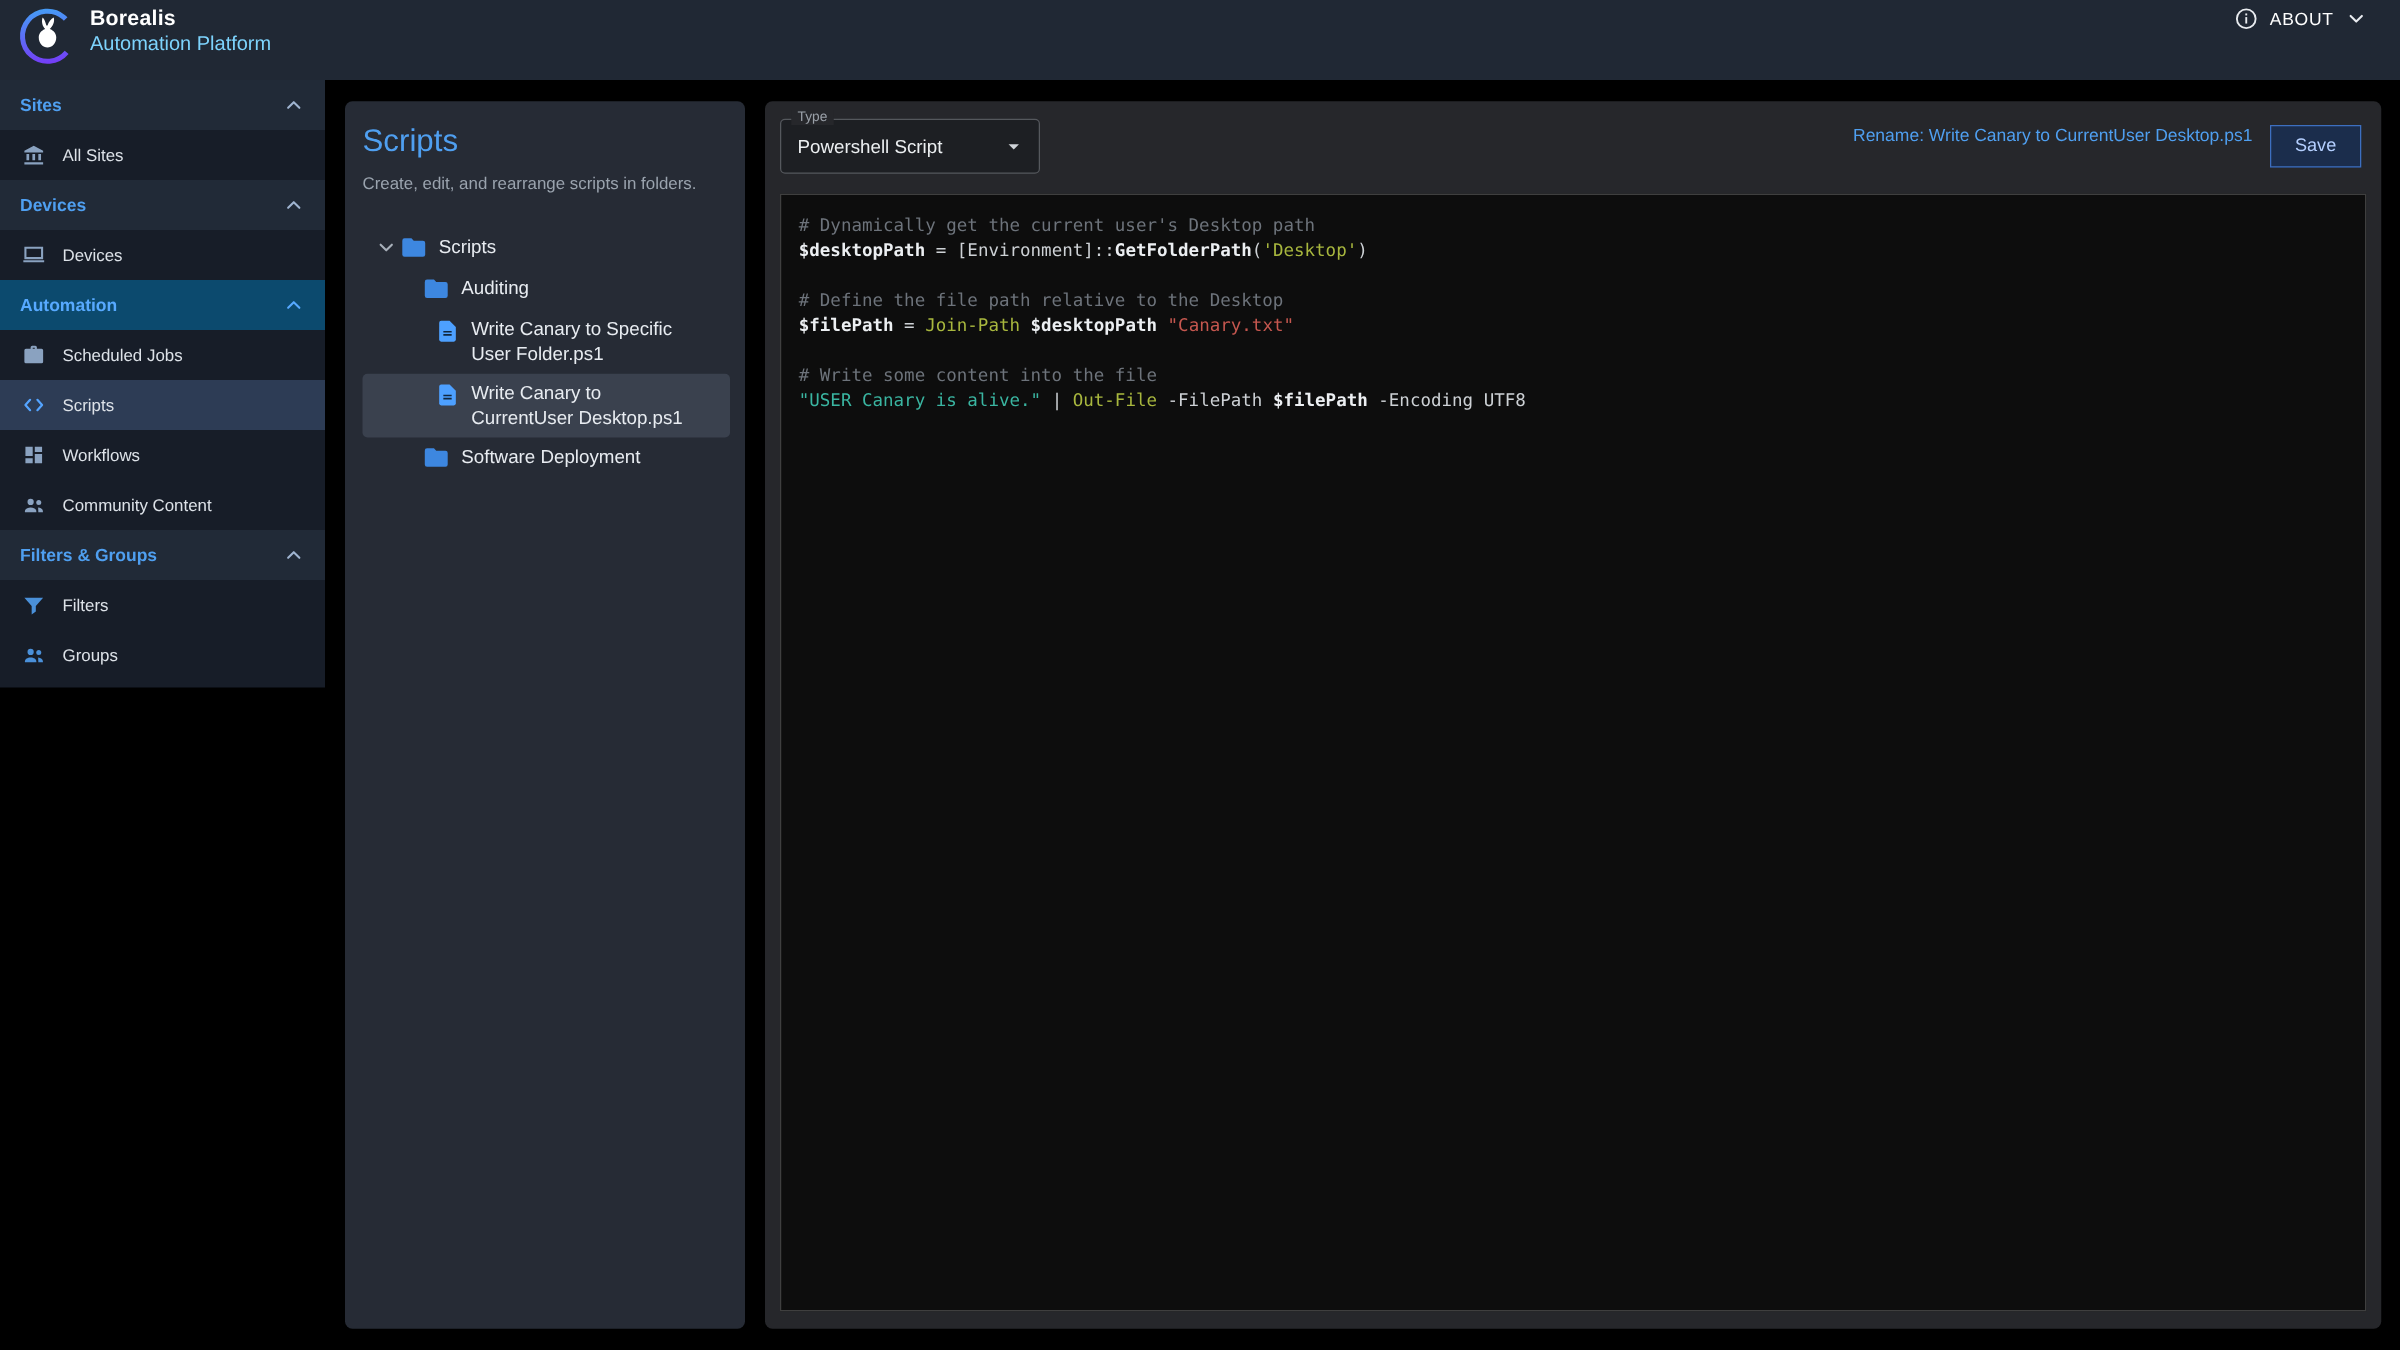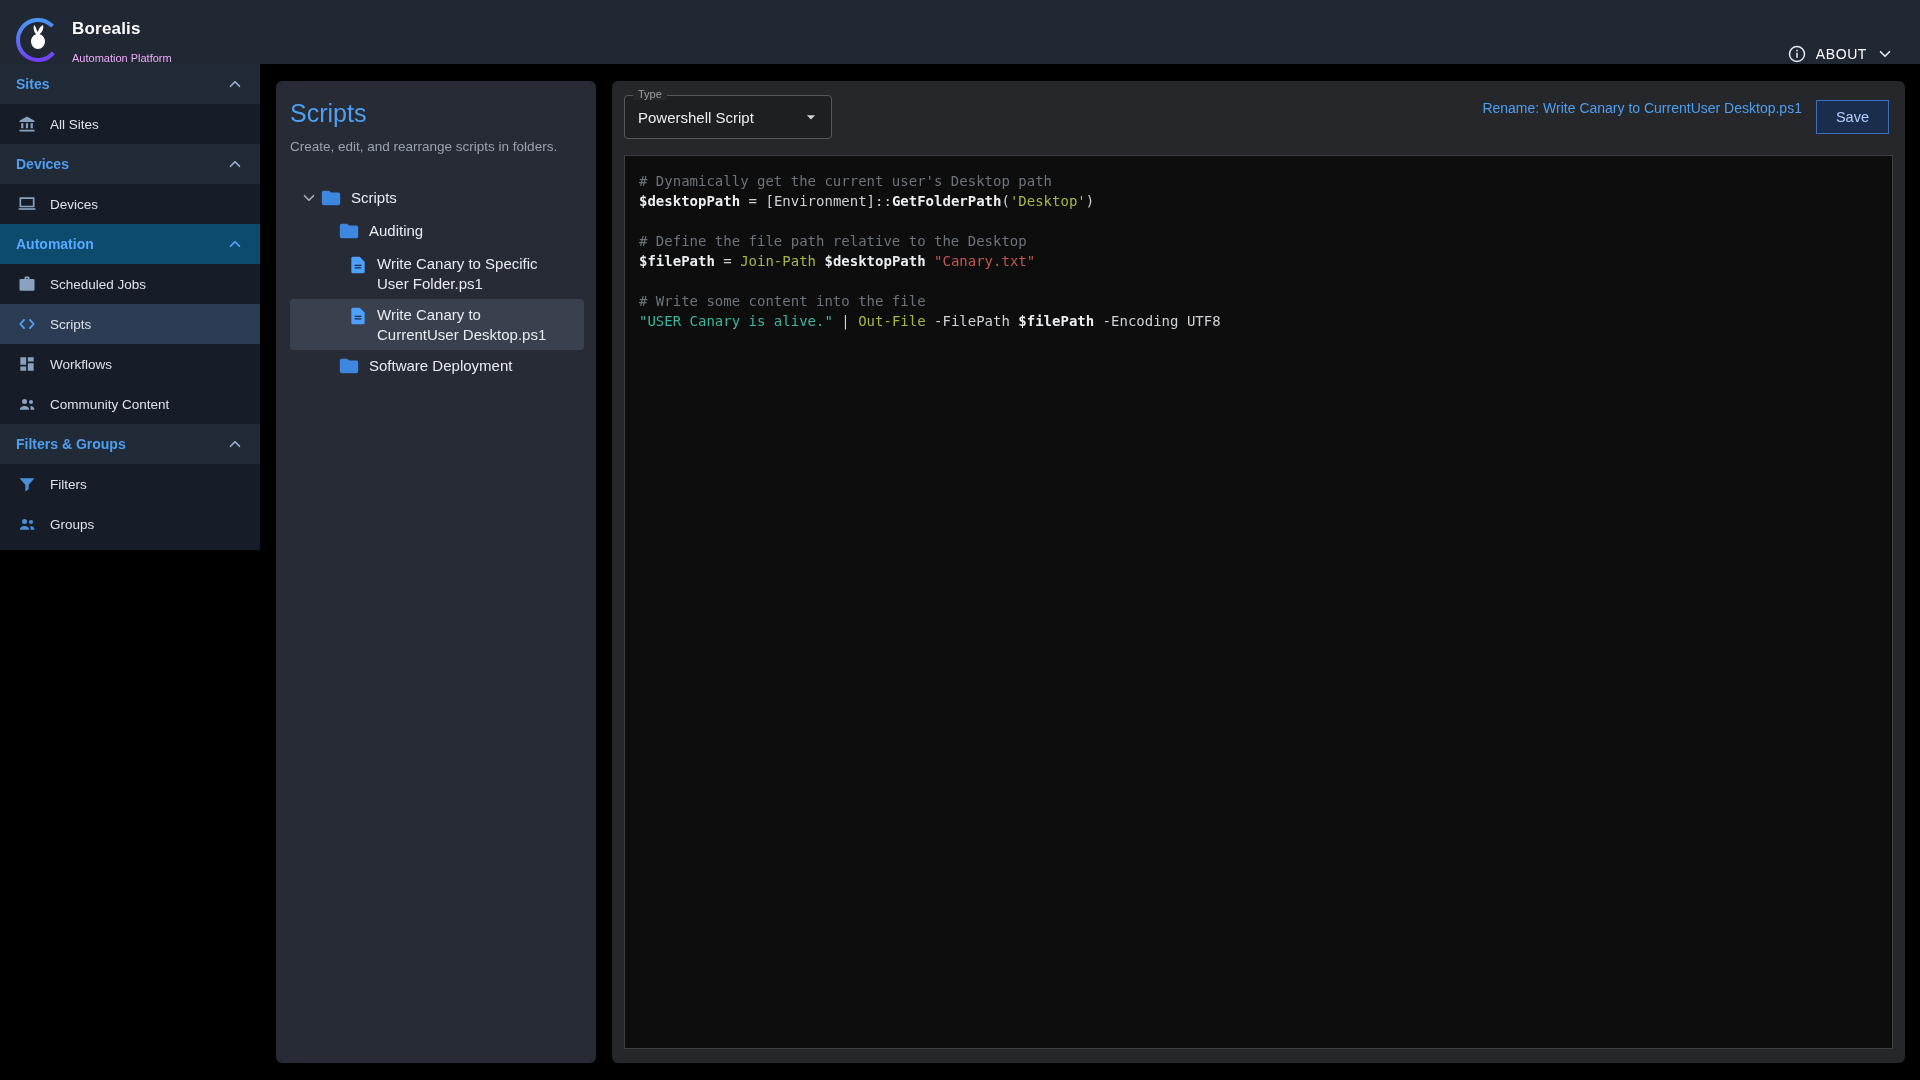--- a/index.html
+++ b/index.html
@@ -5,25 +5,25 @@
   * { margin:0; padding:0; box-sizing:border-box; }
   html,body { width:1920px; height:1080px; background:#000; overflow:hidden;
               font-family:"Liberation Sans", sans-serif; }
 
   svg.icon { display:block; fill:currentColor; }
   .ic-18{width:18px;height:18px} .ic-20{width:20px;height:20px} .ic-22{width:22px;height:22px}
   .chev.up{transform:rotate(180deg)}
 
   
   .topbar{ position:absolute; top:0; left:0; width:1920px; height:64px;
-           background:#202834; display:flex; align-items:flex-end; padding:15px 26px 0 14px; }
+           background:#202834; display:flex; align-items:flex-start; padding:5px 26px 0 14px; }
   .logo{ width:48px; height:48px; }
   .brand{ margin-left:10px; }
   .brand-name{ color:#ffffff; font-weight:bold; font-size:17px; letter-spacing:.2px; }
-  .brand-sub{ color:#f0abfc; font-size:11px; margin-top:13px; }
+  .brand-sub{ color:#7dd3fc; font-size:16px; margin-top:2px; }
   .topbar-right{ margin-left:auto; display:flex; align-items:center; gap:9px;
                  color:#ffffff; cursor:pointer; }
   .about-label{ font-size:14px; font-weight:500; letter-spacing:.6px; }
   .topbar-right .icon{ color:#e8ebef; }
 
   
   .sidebar{ position:absolute; top:64px; left:0; width:260px; background:#171d28; padding-bottom:6px; }
   .nav-header{ height:40px; display:flex; align-items:center; justify-content:space-between;
                padding:0 16px; background:#212a37; color:#4f9ff0; font-weight:bold;
                font-size:14px; cursor:pointer; }

